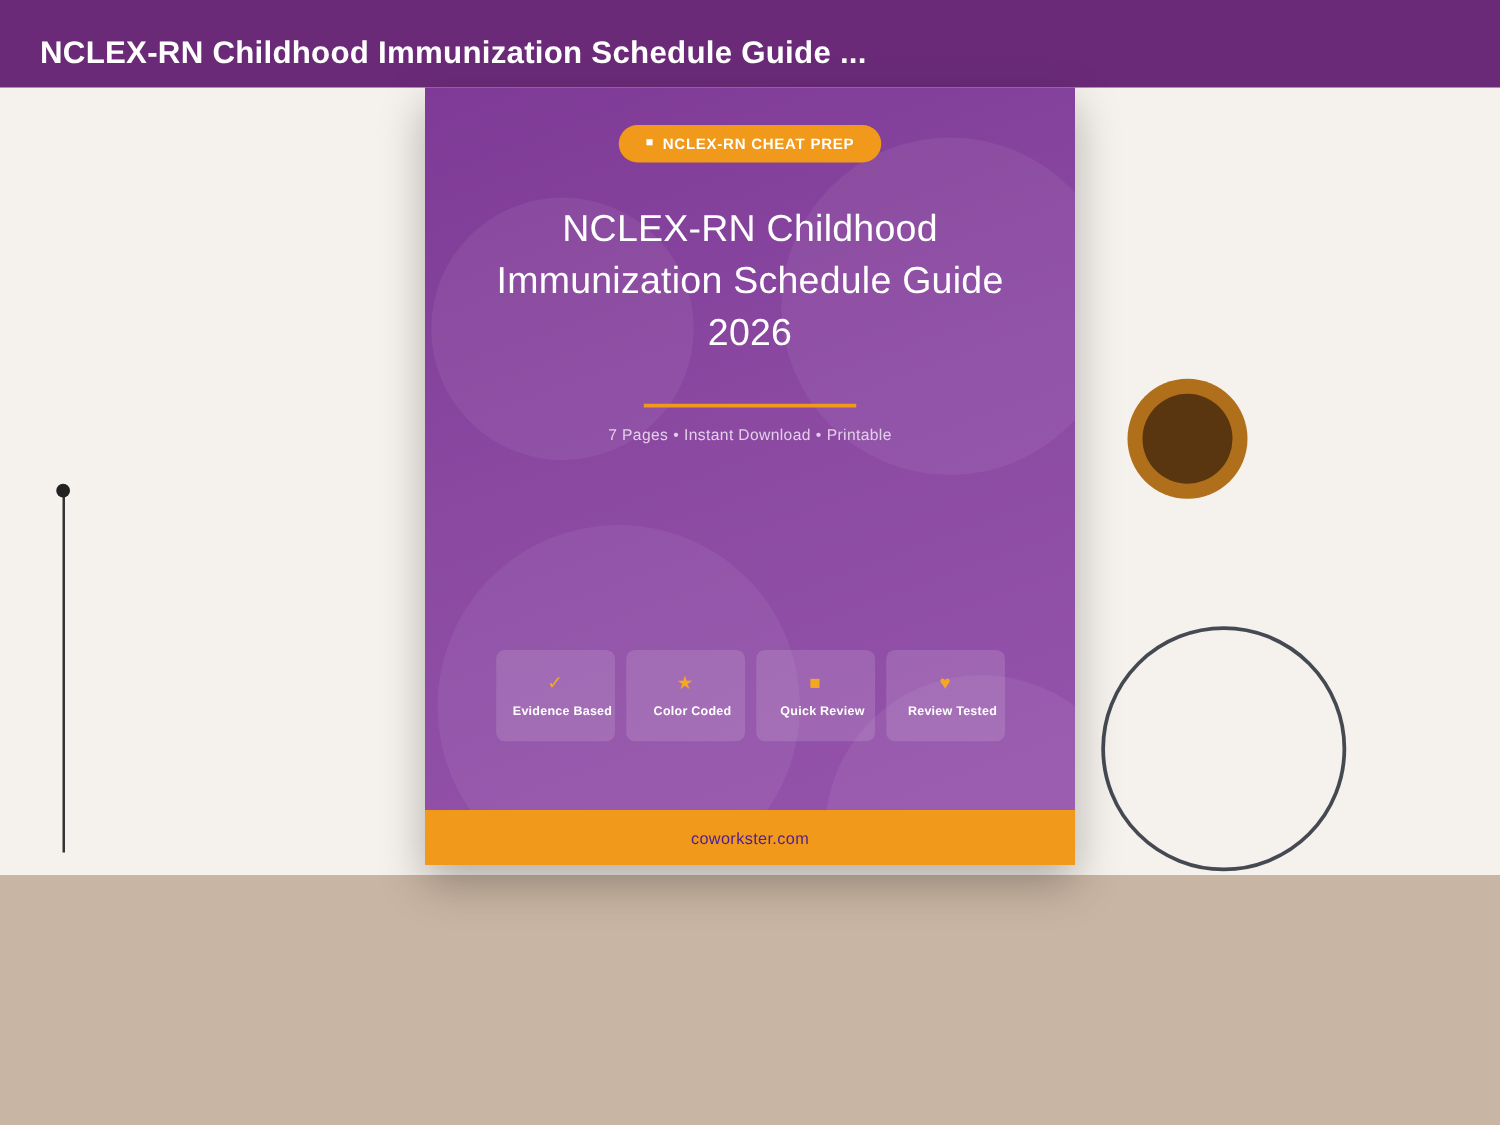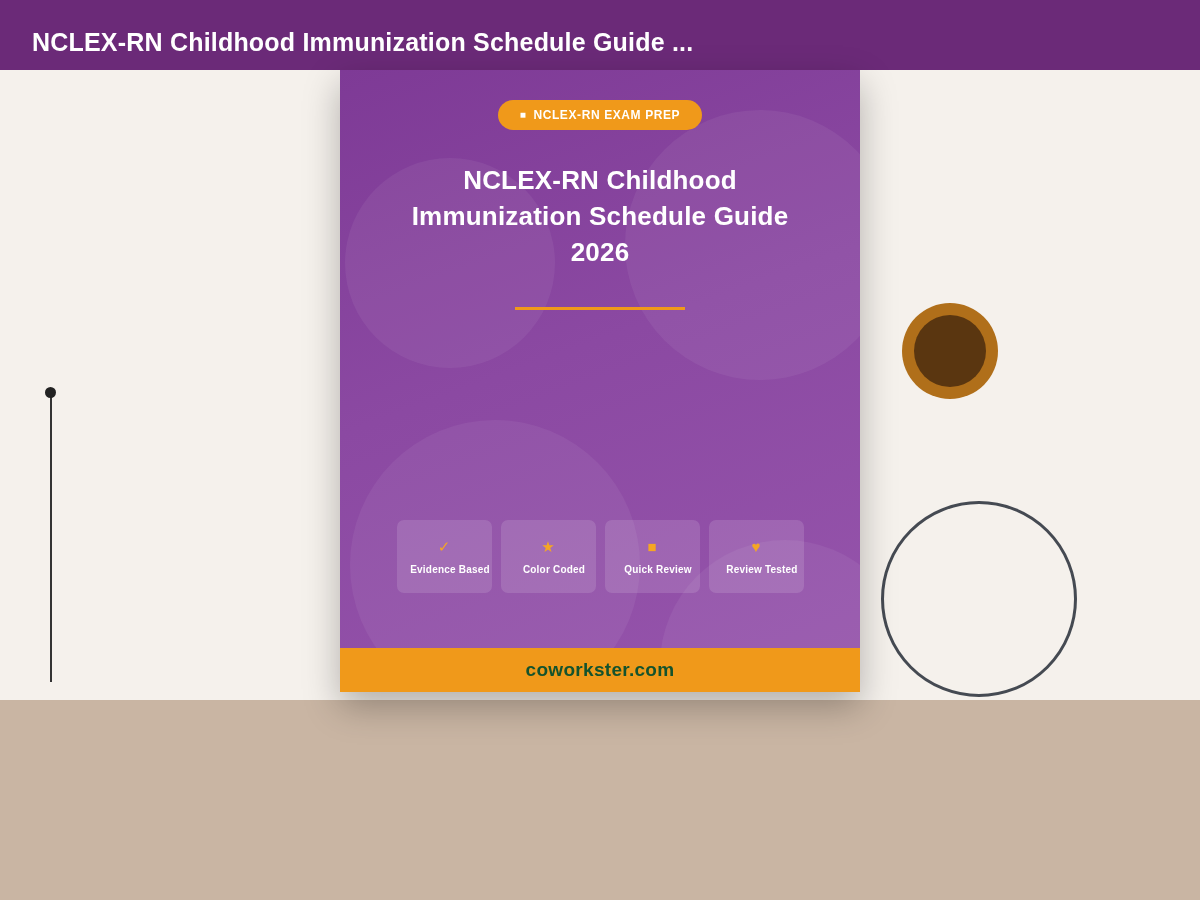--- a/index.html
+++ b/index.html
@@ -146,22 +146,22 @@
     letter-spacing: 0.6px;
   }
   .badge-glyph {
     font-size: 10px;
     line-height: 1;
     color: #ffffff;
   }
   .poster-title {
     margin: 33px 0 0 0;
     color: #ffffff;
-    font-size: 26px;
-    font-weight: bold;
+    font-size: 30px;
+    font-weight: normal;
     line-height: 1.38;
     letter-spacing: 0.2px;
   }
   .rule {
     width: 170px;
     height: 3px;
     background: #f0991a;
     margin: 36px auto 0 auto;
   }
   .formats {
@@ -219,23 +219,23 @@
     bottom: 0;
     width: 520px;
     height: 44px;
     background: #f0991a;
     z-index: 3;
     display: flex;
     align-items: center;
     justify-content: center;
   }
   .footerbar-text {
-    color: #14532d;
-    font-size: 19px;
-    font-weight: bold;
+    color: #4c1d95;
+    font-size: 13px;
+    font-weight: normal;
     letter-spacing: 0.3px;
   }
 </style>
 </head>
 <body>
 
 <div class="scene">
 
   <div class="titlebar">
     <div class="titlebar-text">NCLEX-RN Childhood Immunization Schedule Guide ...</div>
@@ -254,28 +254,31 @@
 
   <div class="poster">
     <div class="blob blob-a"></div>
     <div class="blob blob-b"></div>
     <div class="blob blob-c"></div>
     <div class="blob blob-d"></div>
 
     <div class="poster-inner">
       <div class="badge">
         <span class="badge-glyph">■</span>
-        <span>NCLEX-RN EXAM PREP</span>
+        <span>NCLEX-RN CHEAT PREP</span>
       </div>
 
       <h1 class="poster-title">NCLEX-RN Childhood Immunization Schedule Guide 2026</h1>
 
       <div class="rule"></div>
 
 
+      <div class="meta">
+        <span>7 Pages</span><span class="dot">•</span><span>Instant Download</span><span class="dot">•</span><span>Printable</span>
+      </div>
     </div>
 
     <div class="features">
       <div class="feature">
         <span class="feature-icon">✓</span>
         <span class="feature-label">Evidence Based</span>
       </div>
       <div class="feature">
         <span class="feature-icon">★</span>
         <span class="feature-label">Color Coded</span>

